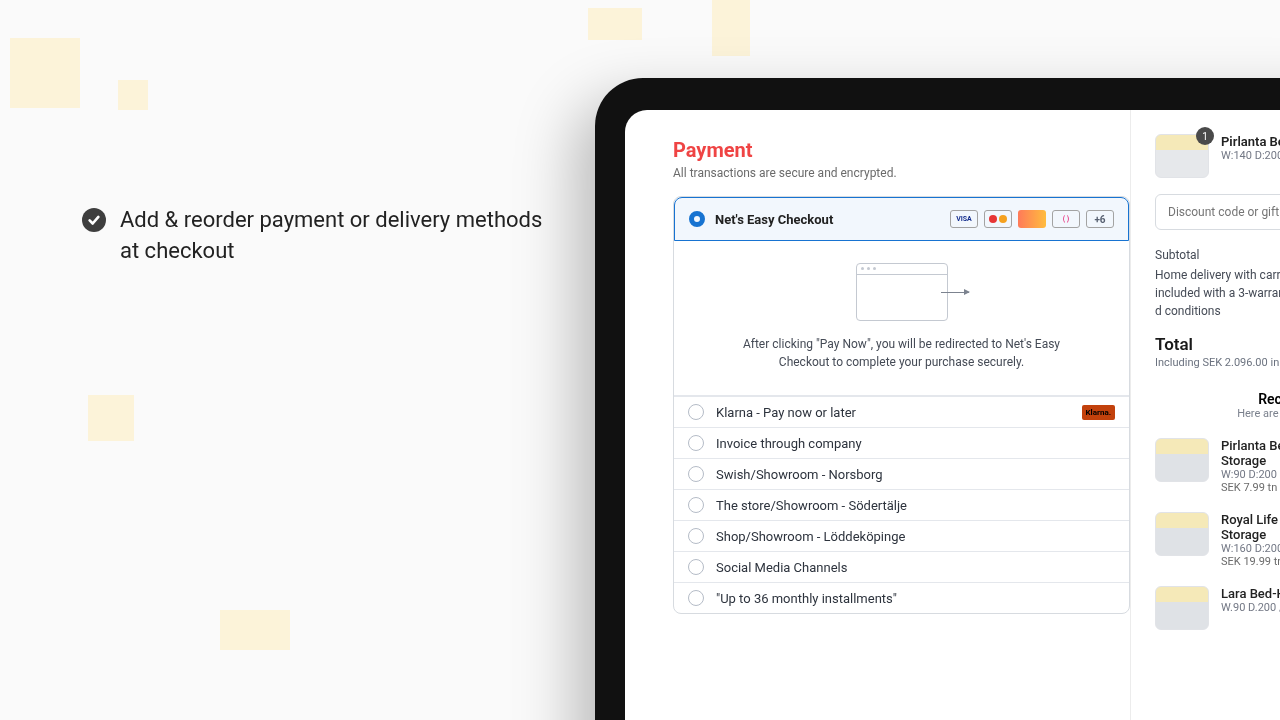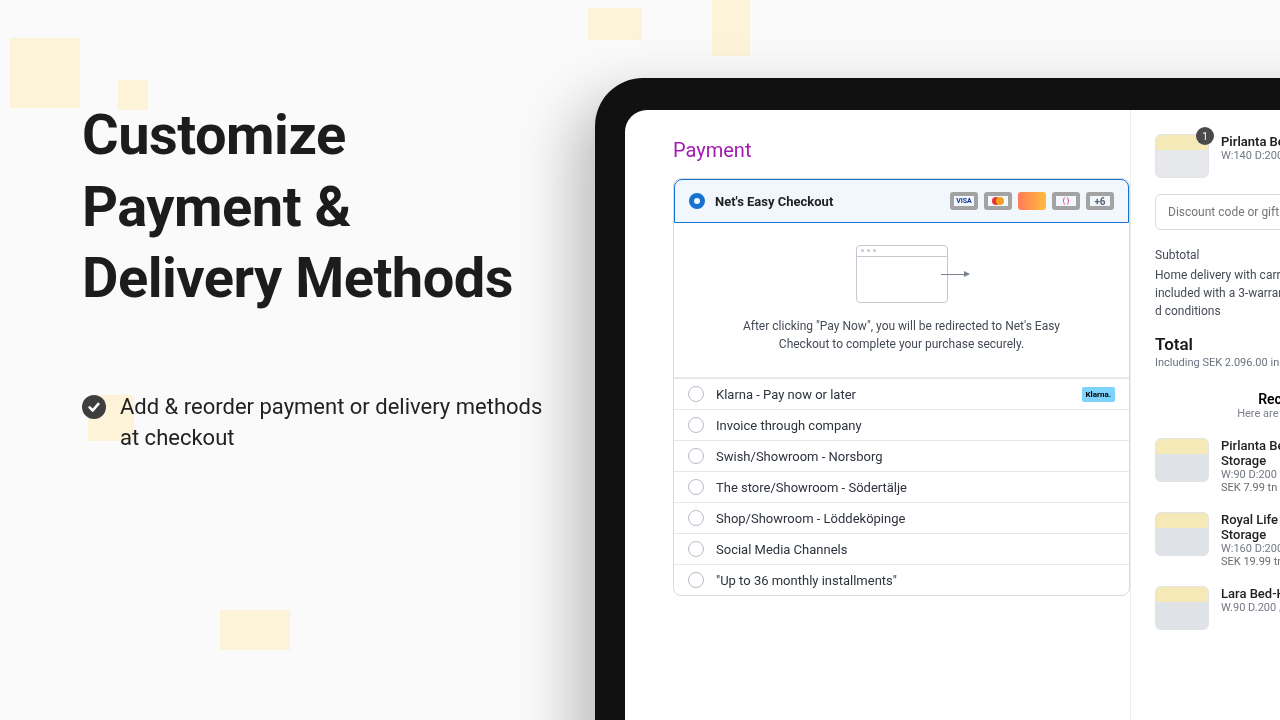--- a/index.html
+++ b/index.html
@@ -9,61 +9,61 @@
   .blob{position:absolute;background:#fcf3d9}
   .b1{left:10px;top:38px;width:70px;height:70px}
   .b2{left:588px;top:8px;width:54px;height:32px}
   .b3{left:712px;top:0;width:38px;height:56px}
   .b4{left:118px;top:80px;width:30px;height:30px}
   .b5{left:88px;top:395px;width:46px;height:46px}
   .b6{left:220px;top:610px;width:70px;height:40px}
 
   .left{position:absolute;left:82px;top:100px;width:470px}
   .headline{font-size:56px;font-weight:700;line-height:1.28;color:#1c1c1c;letter-spacing:-.5px}
-  .bullets{margin-top:76px}
+  .bullets{margin-top:104px}
   .brow{display:flex;gap:14px;margin-bottom:24px}
   .check{flex:0 0 24px;height:24px;border-radius:50%;background:#3e3e3e;display:flex;align-items:center;justify-content:center;margin-top:4px}
   .check svg{width:14px;height:14px;stroke:#fff;stroke-width:3;fill:none;stroke-linecap:round;stroke-linejoin:round}
   .btxt{font-size:22px;line-height:1.42;color:#222}
 
   
   .device{position:absolute;left:595px;top:78px;width:790px;height:780px;border-radius:48px;background:#111;box-shadow:-20px 22px 60px rgba(0,0,0,.25)}
   .screen{position:absolute;left:30px;top:32px;right:0;bottom:0;background:#fff;border-top-left-radius:22px;display:flex}
 
   .main{width:505px;padding:28px 0 0 48px}
-  .pay-title{font-size:20px;font-weight:400;color:#a21caf}
+  .pay-title{font-size:20px;font-weight:700;color:#ef4444}
   .pay-sub{font-size:12px;color:#6b6b6b;margin-top:4px}
 
   .pm-box{border:1px solid #d7dbe0;border-radius:8px;margin-top:16px}
   .pm-head{display:flex;align-items:center;gap:10px;padding:12px 14px;background:#f2f7fd;border:1px solid #1773d1;border-radius:8px 8px 0 0}
   .radio{width:16px;height:16px;border-radius:50%;border:5px solid #1773d1}
   .radio.off{border:1px solid #b5bcc7;background:#fff}
   .pm-name{font-size:13px;font-weight:700;color:#222;flex:1}
   .cards{display:flex;gap:6px;align-items:center}
-  .card-badge{width:28px;height:18px;border-radius:3px;border:4px solid #a3a3a3;display:flex;align-items:center;justify-content:center;font-size:7px;font-weight:700}
+  .card-badge{width:28px;height:18px;border-radius:3px;border:1px solid #a3a3a3;display:flex;align-items:center;justify-content:center;font-size:7px;font-weight:700}
   .visa{color:#152f8e}
   .mc{position:relative}
   .mc::before,.mc::after{content:"";position:absolute;width:8px;height:8px;border-radius:50%}
   .mc::before{background:#e73535;left:4px}
   .mc::after{background:#f5a11f;right:4px}
   .more{font-size:10px;color:#586172}
 
   .pm-body{padding:22px 30px 24px;text-align:center;border-bottom:1px solid #e4e7ec}
   .browser-ic{width:92px;height:58px;margin:0 auto 14px;border:1px solid #c4c9d1;border-radius:4px;position:relative;background:#fff}
   .browser-ic::before{content:"";position:absolute;left:0;right:0;top:10px;border-top:1px solid #c4c9d1}
   .browser-ic .arrow{position:absolute;right:-22px;top:50%;width:28px;height:1px;background:#7c838f}
   .browser-ic .arrow::after{content:"";position:absolute;right:-1px;top:-3px;border-left:6px solid #7c838f;border-top:3.5px solid transparent;border-bottom:3.5px solid transparent}
   .dots{position:absolute;left:4px;top:3px;display:flex;gap:3px}
   .dots span{width:3px;height:3px;border-radius:50%;background:#c4c9d1}
   .pm-desc{font-size:12px;color:#454b56;line-height:1.5;max-width:320px;margin:0 auto}
 
   .pm-row{display:flex;align-items:center;gap:12px;padding:7px 14px;border-top:1px solid #e4e7ec}
   .pm-row:first-of-type{border-top:none}
   .pm-row .lbl{font-size:13px;color:#2d333d;flex:1}
-  .klarna-badge{font-size:8px;font-weight:700;background:#7dd3fc;color:#000;padding:3px 4px;border-radius:2px}
+  .klarna-badge{font-size:8px;font-weight:700;background:#c2410c;color:#000;padding:3px 4px;border-radius:2px}
 
   
   .side{flex:1;border-left:1px solid #ececec;padding:24px 0 0 24px;min-width:0}
   .cart-item{display:flex;gap:12px;margin-bottom:16px}
   .thumb{width:54px;height:44px;border:1px solid #e1e3e7;border-radius:6px;background:linear-gradient(180deg,#f5e9b8 0%,#f5e9b8 35%,#e6e8eb 35%,#e6e8eb 100%);position:relative;flex-shrink:0}
   .qty{position:absolute;right:-6px;top:-8px;width:18px;height:18px;border-radius:50%;background:#4a4a4a;color:#fff;font-size:10px;display:flex;align-items:center;justify-content:center}
   .pname{font-size:13px;font-weight:600;color:#222;white-space:nowrap}
   .pdim{font-size:11px;color:#737885;white-space:nowrap}
   .discount{margin:10px 0 18px}
   .discount input{width:100%;padding:10px 12px;border:1px solid #d7dbe0;border-radius:6px;font-size:12px;color:#6b6b6b}
@@ -83,42 +83,38 @@
 <body>
 
 <span class="blob b1"></span>
 <span class="blob b2"></span>
 <span class="blob b3"></span>
 <span class="blob b4"></span>
 <span class="blob b5"></span>
 <span class="blob b6"></span>
 
 <div class="left">
-  <h1 class="headline">
-    <span>Customize</span><br>
-    <span>Payment &amp;</span><br>
-    <span>Delivery Methods</span>
-  </h1>
   <div class="bullets">
     <div class="brow">
       <span class="check">
           <svg viewBox="0 0 16 16">
             <polyline points="3 8.5 6.5 12 13 4.5"></polyline>
           </svg>
         </span>
       <span class="btxt">Add &amp; reorder payment or delivery methods at checkout</span>
     </div>
   </div>
 </div>
 
 <div class="device">
   <div class="screen">
 
     <div class="main">
       <div class="pay-title">Payment</div>
+      <div class="pay-sub">All transactions are secure and encrypted.</div>
 
       <div class="pm-box">
         <div class="pm-head">
           <span class="radio"></span>
           <span class="pm-name">Net's Easy Checkout</span>
           <span class="cards">
             <span class="card-badge visa">VISA</span>
             <span class="card-badge mc"></span>
             <span class="card-badge" style="background:linear-gradient(90deg,#ff7a59,#ffbc3e);border:none"></span>
             <span class="card-badge" style="color:#e73580">( )</span>

